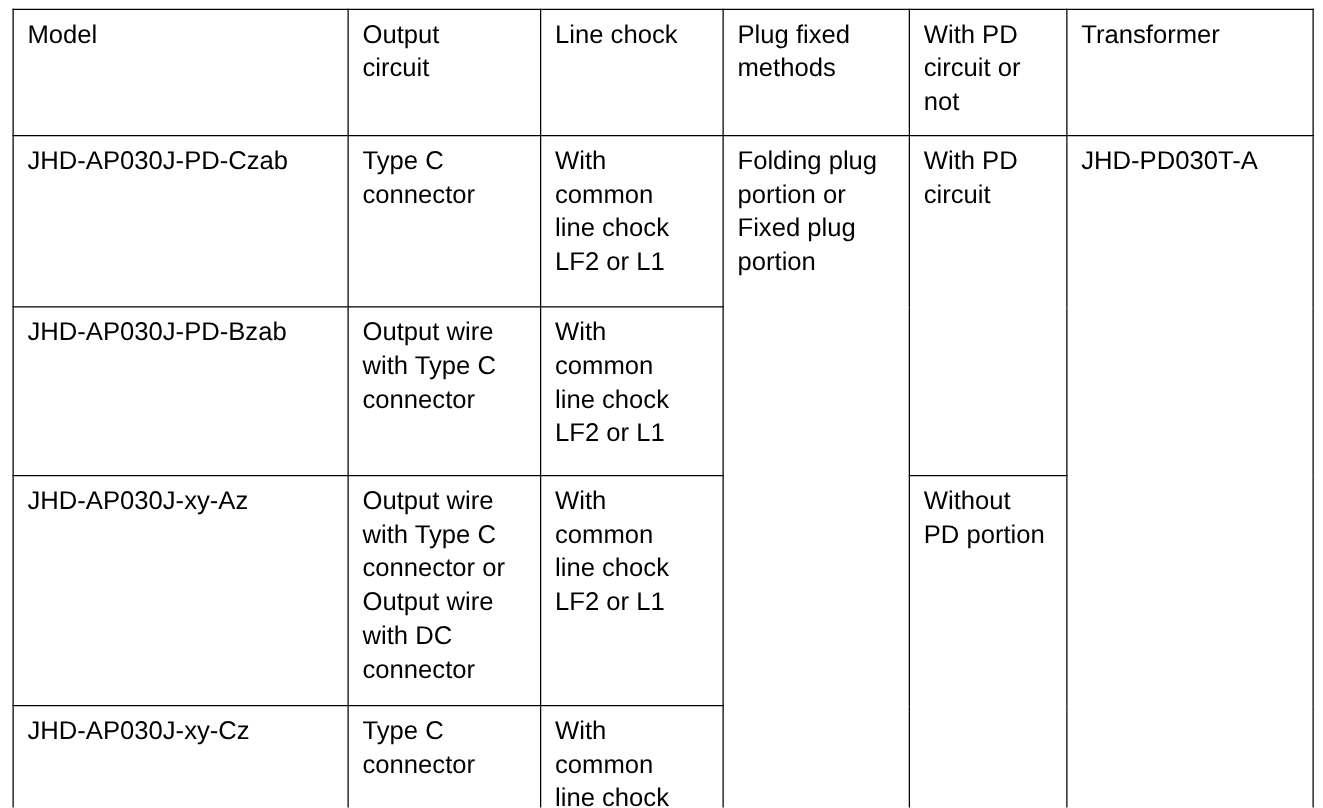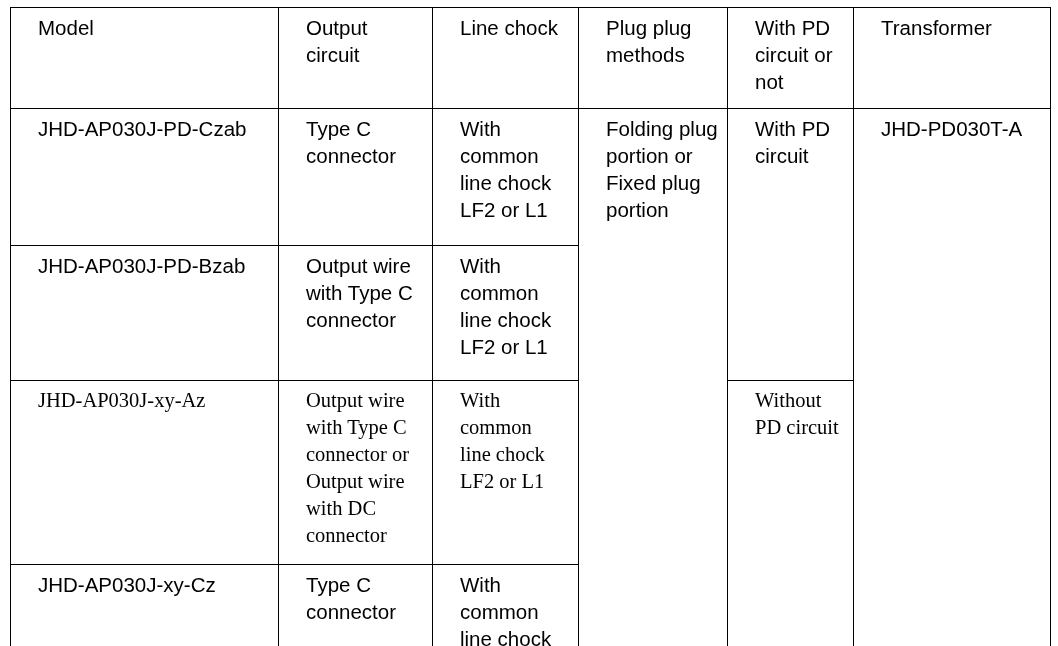--- a/index.html
+++ b/index.html
@@ -28,21 +28,21 @@
     top: 7px;
     width: 1040px;
     border-collapse: collapse;
     table-layout: fixed;
     background: #ffffff;
   }
 
   table.spec-table td {
     border: 1px solid #000000;
     vertical-align: top;
-    padding: 6px 0 6px 27px;
+    padding: 6px 0 6px 11px;
     font-size: 20.5px;
     line-height: 27px;
     color: #000000;
     background: #ffffff;
     word-wrap: break-word;
   }
 
   
   table.spec-table tr.last-row > td {
     border-bottom: 3px solid #000000;
@@ -52,21 +52,21 @@
   col.c-model      { width: 268px; }
   col.c-output     { width: 154px; }
   col.c-chock      { width: 146px; }
   col.c-plug       { width: 149px; }
   col.c-pd         { width: 126px; }
   col.c-transform  { width: 197px; }
 
   .hdr-row td { height: 88px; }
   .r1 td { height: 124px; }
   .r2 td { height: 122px; }
-  .r3 td { height: 171px; font-family: Liberation Serif, serif; }
+  .r3 td { height: 171px; }
   .r4 td { height: 123px; }
 
   .cell-text { display: block; white-space: pre-line; }
 </style>
 </head>
 <body>
 
 <div class="sheet">
 
   <table class="spec-table">
@@ -85,21 +85,21 @@
           <span class="cell-text">Model</span>
         </td>
         <td>
           <span class="cell-text">Output
 circuit</span>
         </td>
         <td>
           <span class="cell-text">Line chock</span>
         </td>
         <td>
-          <span class="cell-text">Plug plug
+          <span class="cell-text">Plug fixed
 methods</span>
         </td>
         <td>
           <span class="cell-text">With PD
 circuit or
 not</span>
         </td>
         <td>
           <span class="cell-text">Transformer</span>
         </td>
@@ -164,21 +164,21 @@
 connector</span>
         </td>
         <td>
           <span class="cell-text">With
 common
 line chock
 LF2 or L1</span>
         </td>
         <td rowspan="2">
           <span class="cell-text">Without
-PD circuit</span>
+PD portion</span>
         </td>
       </tr>
 
       <tr class="r4 last-row">
         <td>
           <span class="cell-text">JHD-AP030J-xy-Cz</span>
         </td>
         <td>
           <span class="cell-text">Type C
 connector</span>

